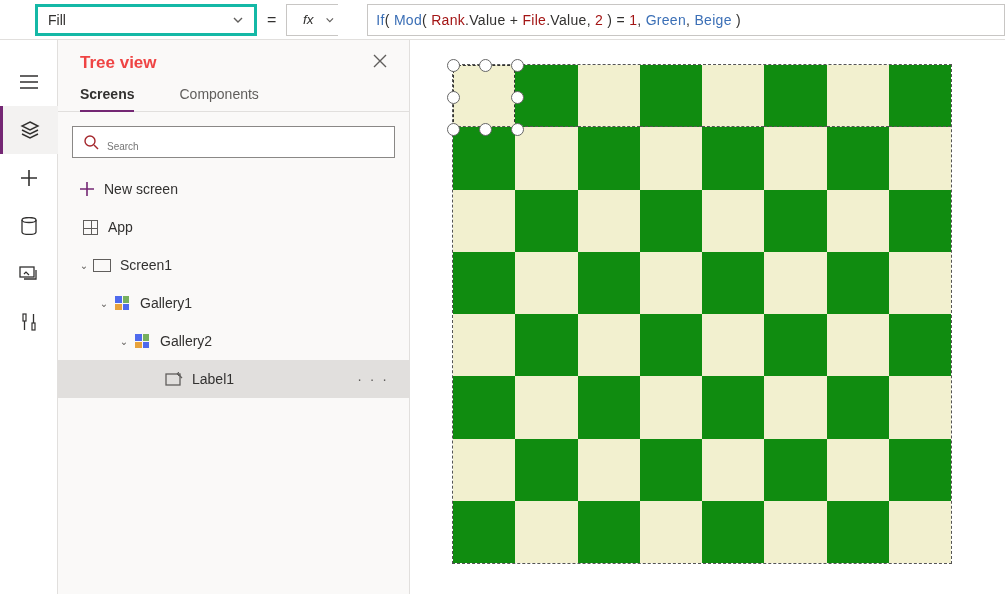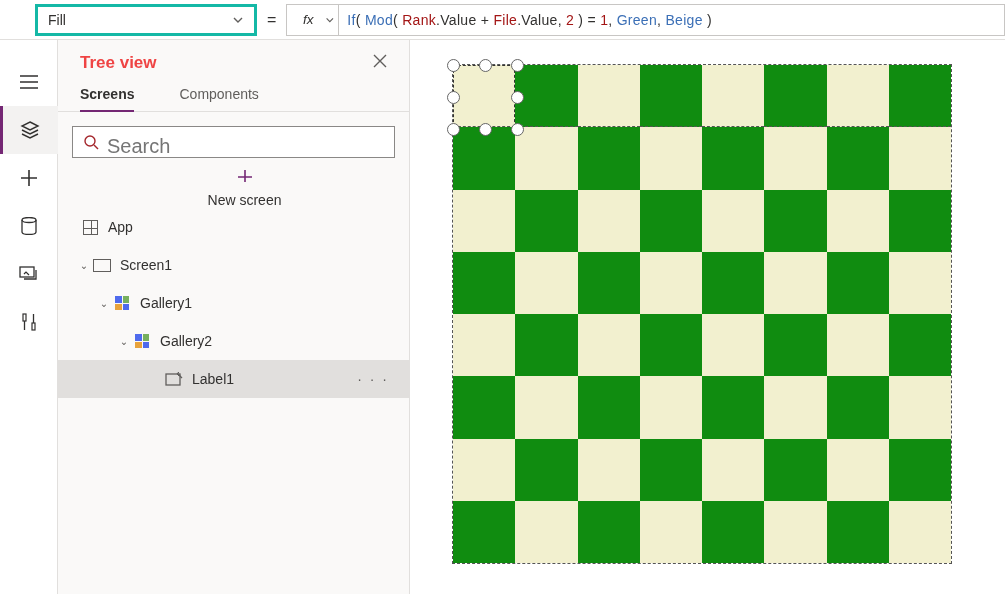--- a/index.html
+++ b/index.html
@@ -4,21 +4,21 @@
 <style>
 * { box-sizing: border-box; margin: 0; padding: 0; font-family: "Segoe UI", Arial, sans-serif; }
 body { width: 1005px; height: 594px; background: #f3f2f1; overflow: hidden; display: flex; flex-direction: column; }
 
 
 .formula-bar { height: 40px; background: #fff; border-bottom: 1px solid #e1dfdd; display: flex; align-items: center; }
 .prop-select { width: 222px; height: 32px; margin-left: 35px; border: 3px solid #14b8a6; background: #fff; display: flex; align-items: center; padding: 0 10px; justify-content: space-between; font-size: 14px; color: #323130; }
 .equals { margin: 0 10px; font-size: 16px; color: #323130; }
 .fx-box { width: 52px; height: 32px; border: 1px solid #c8c6c4; border-right: none; display: flex; align-items: center; justify-content: center; background: #fff; padding-left: 16px; }
 .fx-box svg { margin-right: 4px; }
-.formula-input { flex: 1; height: 32px; border: 1px solid #c8c6c4; background: #fff; display: flex; align-items: center; padding: 12px 8px; font-family: Consolas, monospace; font-size: 14px; letter-spacing: 0.3px; white-space: pre; }
+.formula-input { flex: 1; height: 32px; border: 1px solid #c8c6c4; background: #fff; display: flex; align-items: center; padding: 12px 8px; font-family: Consolas, monospace; font-size: 14px; letter-spacing: 0.3px; white-space: pre; margin-left: 29px; }
 .tok-fn { color: #3b6fb6; }
 .tok-id { color: #a31515; }
 .tok-num { color: #a31515; }
 .tok-const { color: #3b6fb6; }
 .tok-val1 { color: #a31515; }
 .tok-plain { color: #323130; }
 
 
 .main { flex: 1; display: flex; }
 
@@ -28,22 +28,22 @@
 .rail-item.active { border-left: 3px solid #742774; background: #f3f2f1; }
 
 
 .tree-panel { width: 352px; background: #faf9f8; border-right: 1px solid #e1dfdd; display: flex; flex-direction: column; }
 .tree-header { height: 46px; display: flex; align-items: center; padding: 0 22px; justify-content: space-between; }
 .tree-header h2 { font-size: 17px; font-weight: 600; color: #ef4444; }
 .tabs { display: flex; padding: 0 22px; gap: 45px; border-bottom: 1px solid #e1dfdd; }
 .tab { font-size: 14px; color: #605e5c; padding-bottom: 8px; cursor: pointer; }
 .tab.active { color: #323130; font-weight: 600; border-bottom: 2px solid #742774; margin-bottom: -1px; }
 .search-box { margin: 14px 14px 12px 14px; height: 32px; border: 1px solid #8a8886; background: #fff; display: flex; align-items: center; padding: 0 10px; gap: 8px; }
-.search-box input { border: none; outline: none; font-size: 20px; flex: 1; color: #a16207; background: transparent; margin-top: 8px; }
-.new-screen { height: 38px; display: flex; align-items: center; padding-left: 22px; gap: 10px; font-size: 14px; color: #323130; cursor: pointer; flex-direction: column; }
+.search-box input { border: none; outline: none; font-size: 10px; flex: 1; color: #a16207; background: transparent; margin-top: 8px; }
+.new-screen { height: 38px; display: flex; align-items: center; padding-left: 22px; gap: 10px; font-size: 14px; color: #323130; cursor: pointer; }
 .tree-list { flex: 1; }
 .tree-row { height: 38px; display: flex; align-items: center; font-size: 14px; color: #323130; cursor: pointer; }
 .tree-row.selected { background: #e1dfdd; }
 .tree-row .more { margin-left: auto; margin-right: 20px; color: #605e5c; letter-spacing: 2px; font-size: 14px; }
 .chevron-sm { width: 16px; display: inline-flex; justify-content: center; color: #605e5c; font-size: 10px; }
 .icon-slot { width: 20px; height: 20px; display: inline-flex; align-items: center; justify-content: center; margin-right: 8px; }
 .app-icon { width: 15px; height: 15px; border: 1.3px solid #605e5c; position: relative; }
 .app-icon::before, .app-icon::after { content:""; position:absolute; background:#605e5c; }
 .app-icon::before { left: 7px; top:0; width:1.3px; height:100%; }
 .app-icon::after { top: 7px; left:0; height:1.3px; width:100%; }

